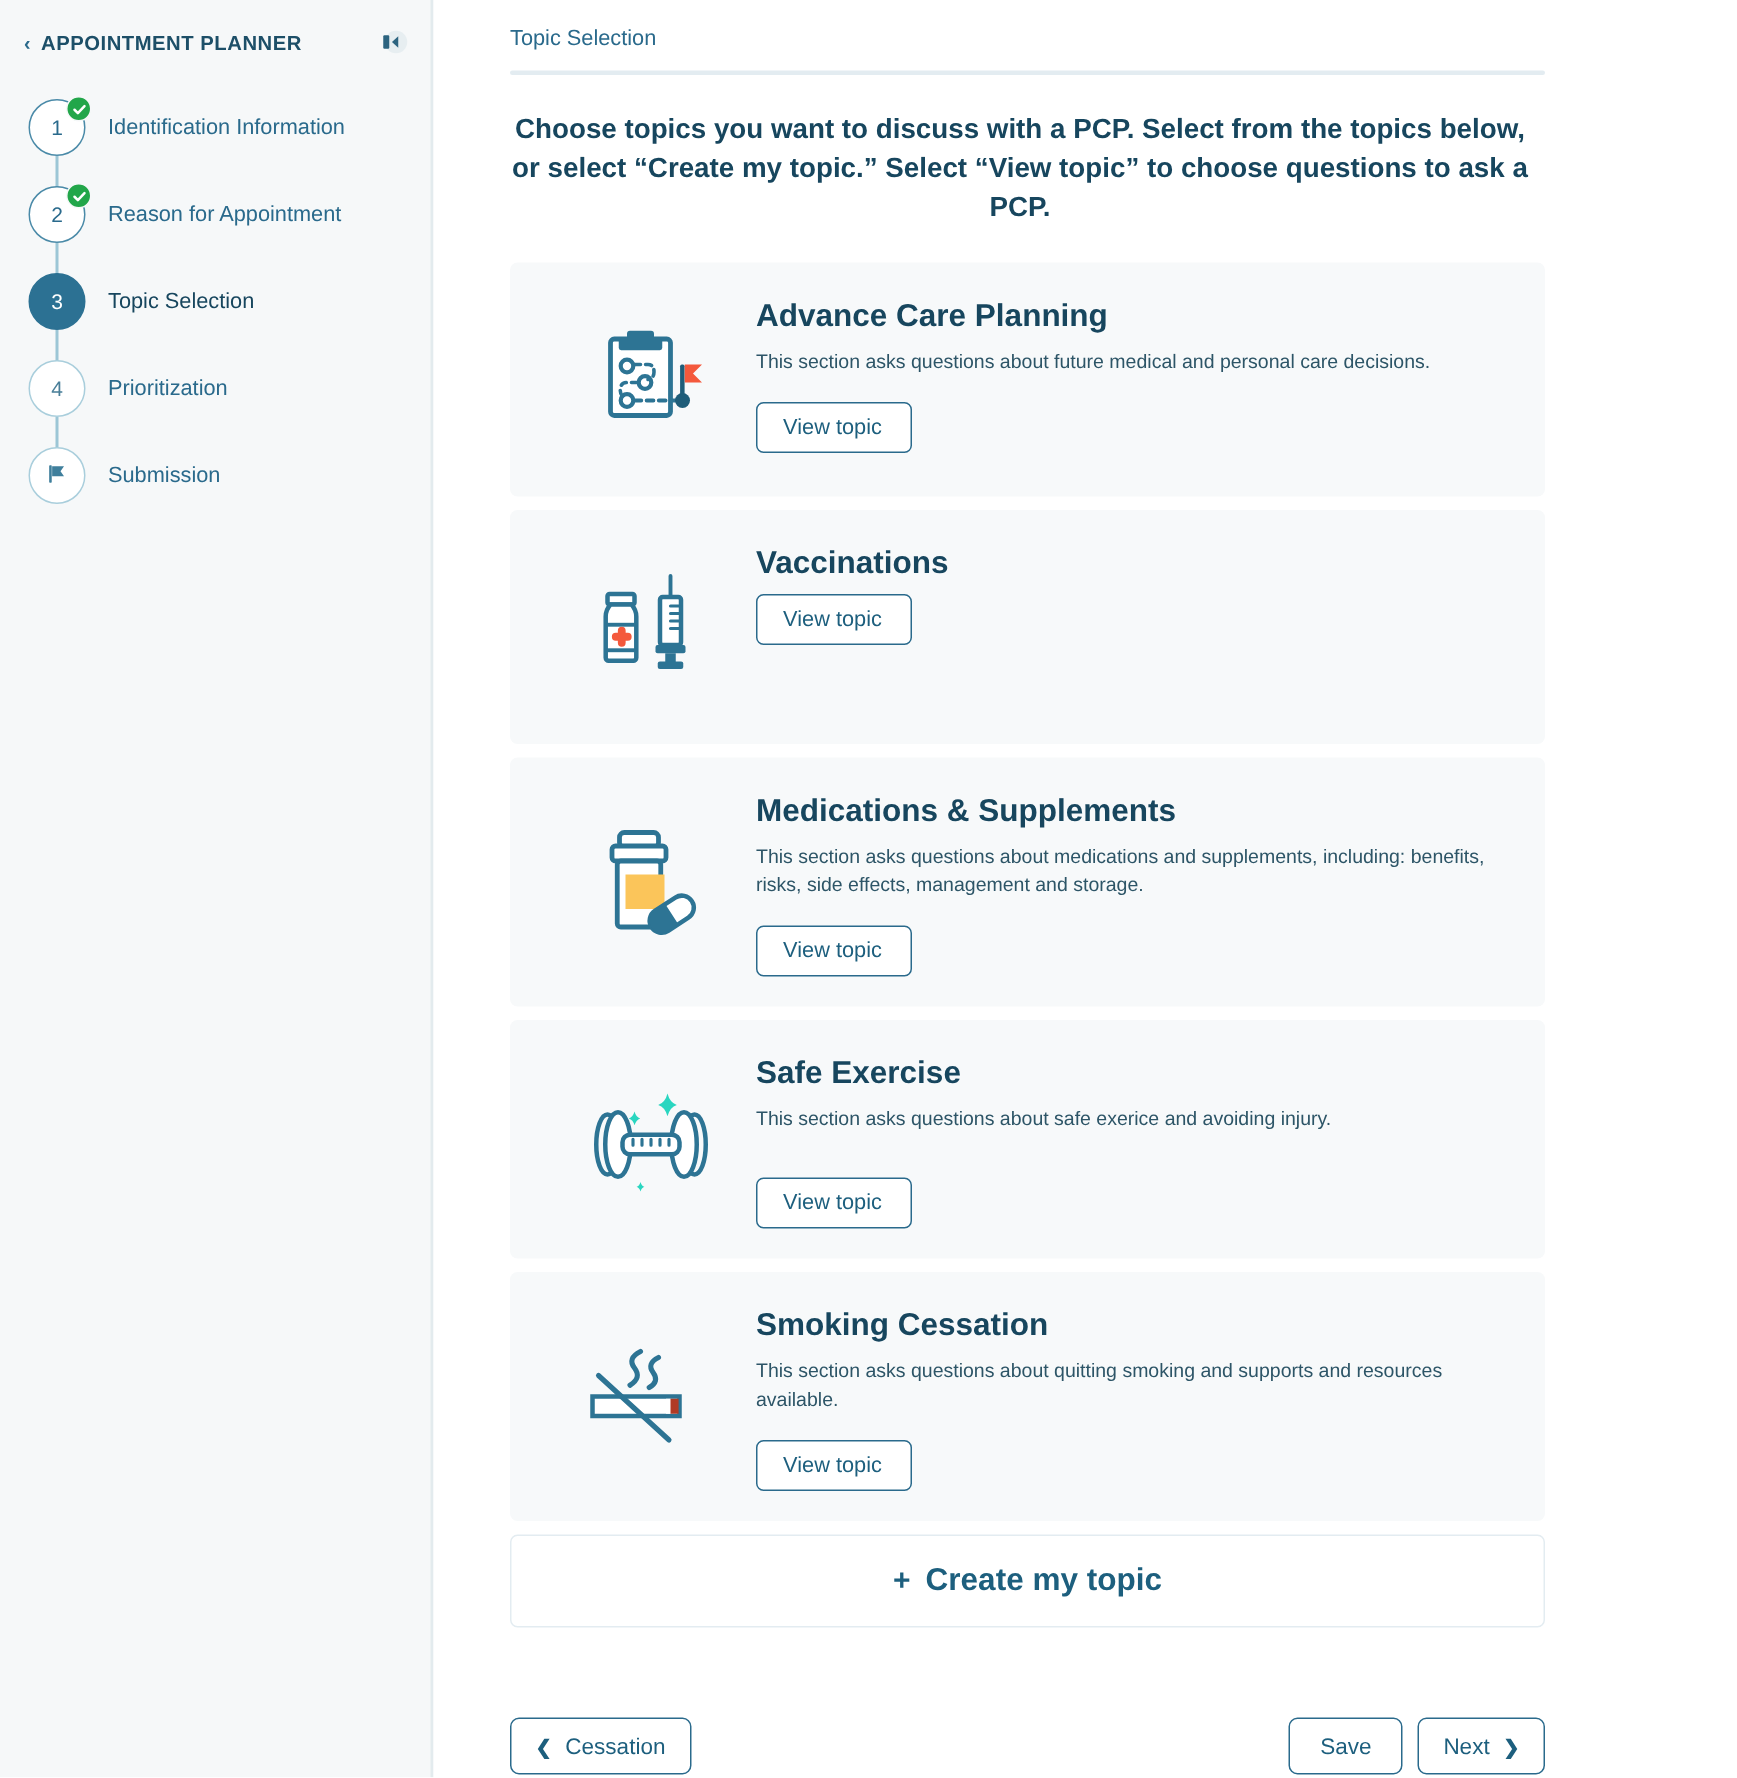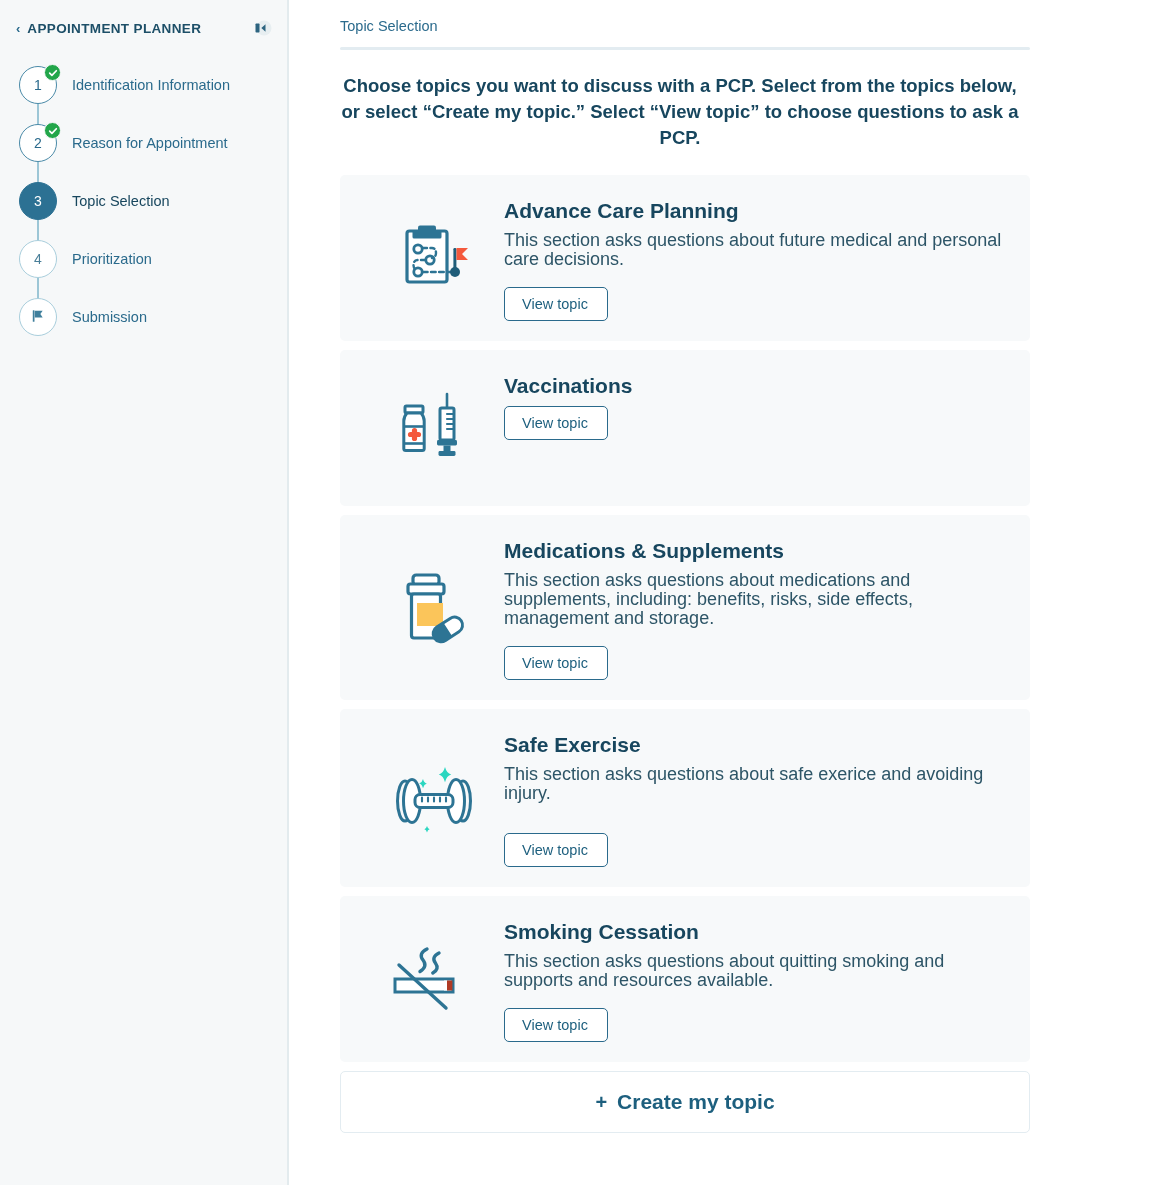--- a/index.html
+++ b/index.html
@@ -184,21 +184,21 @@
     flex: 1;
     padding-top: 5px;
   }
   .card-title {
     font-size: 21px;
     color: #17465e;
     margin: 0 0 9px 0;
     line-height: 22px;
   }
   .card-desc {
-    font-size: 18px;
+    font-size: 13px;
     line-height: 19px;
     color: #2d5567;
     margin: 0 0 18px 0;
     max-width: 500px;
   }
   .btn {
     display: inline-flex;
     align-items: center;
     justify-content: center;
     background: #ffffff;

